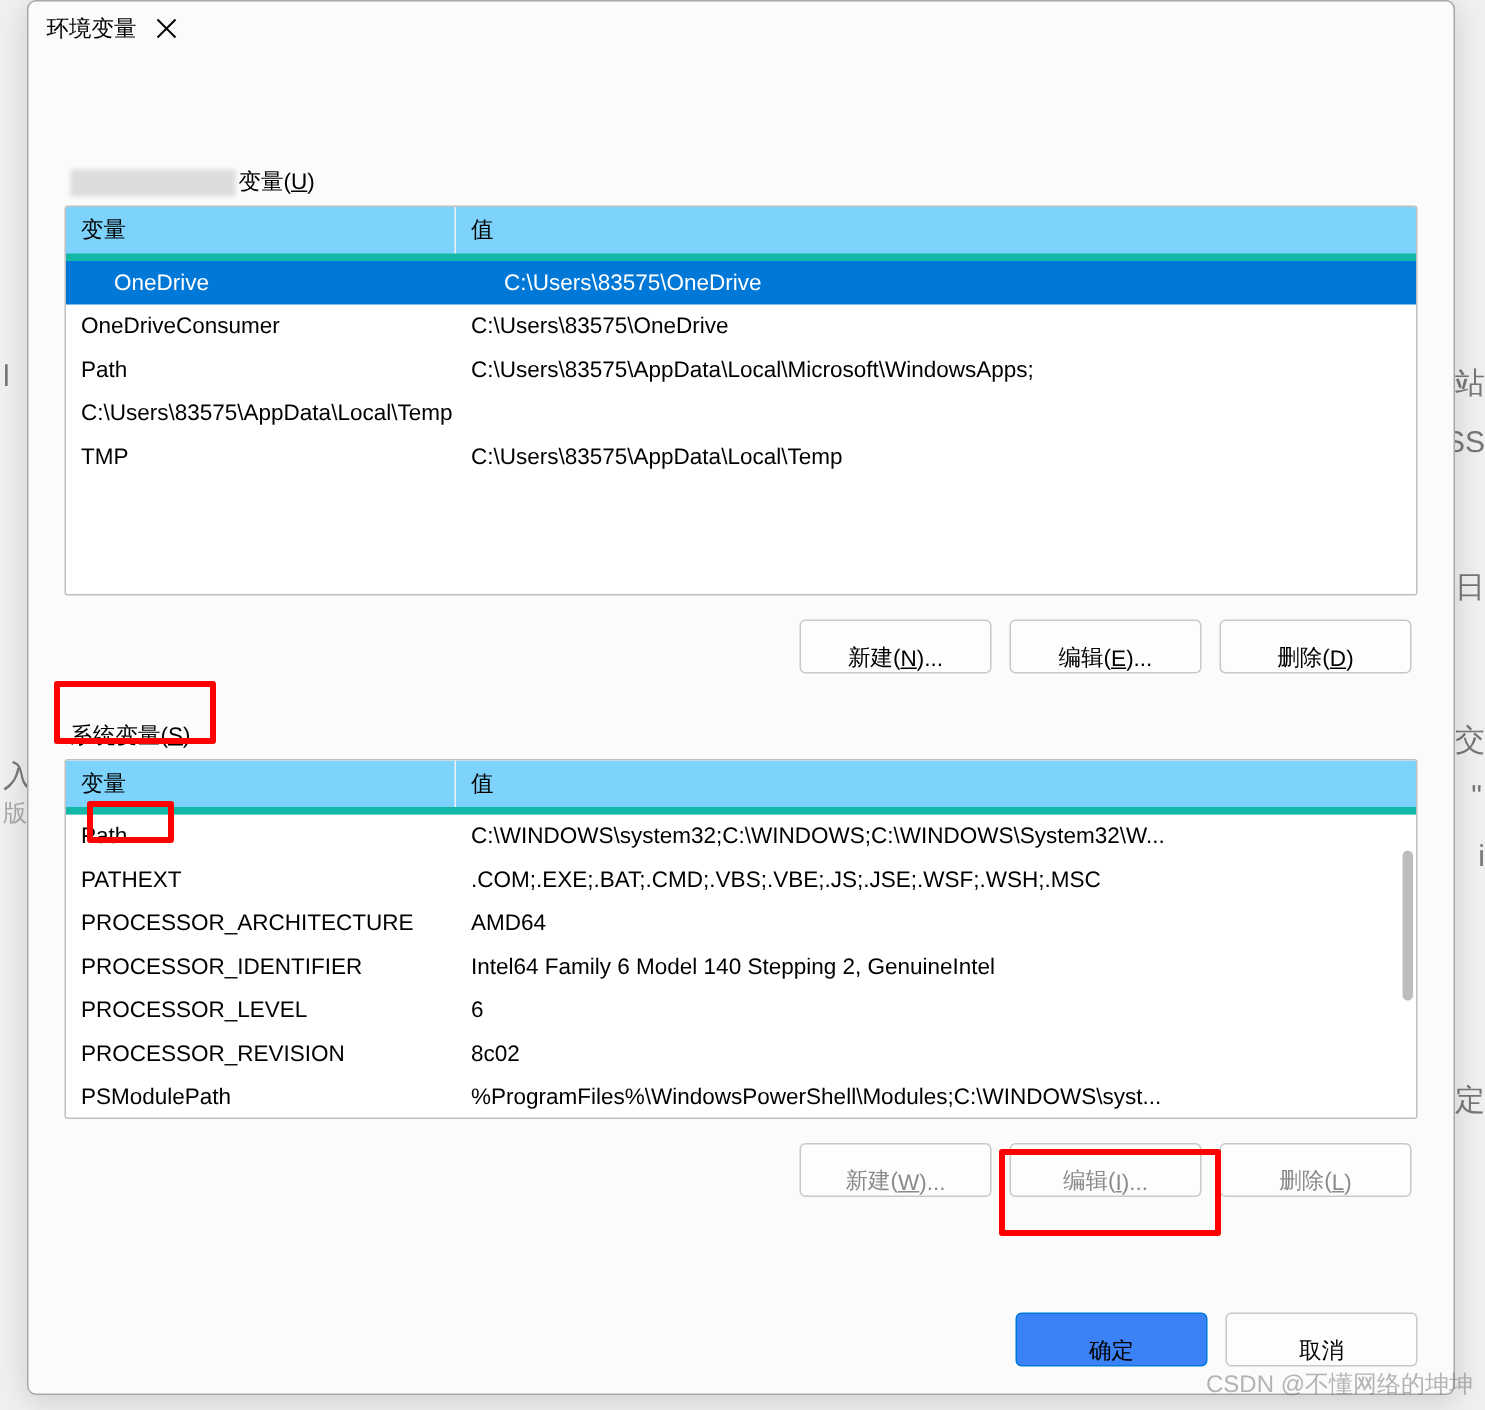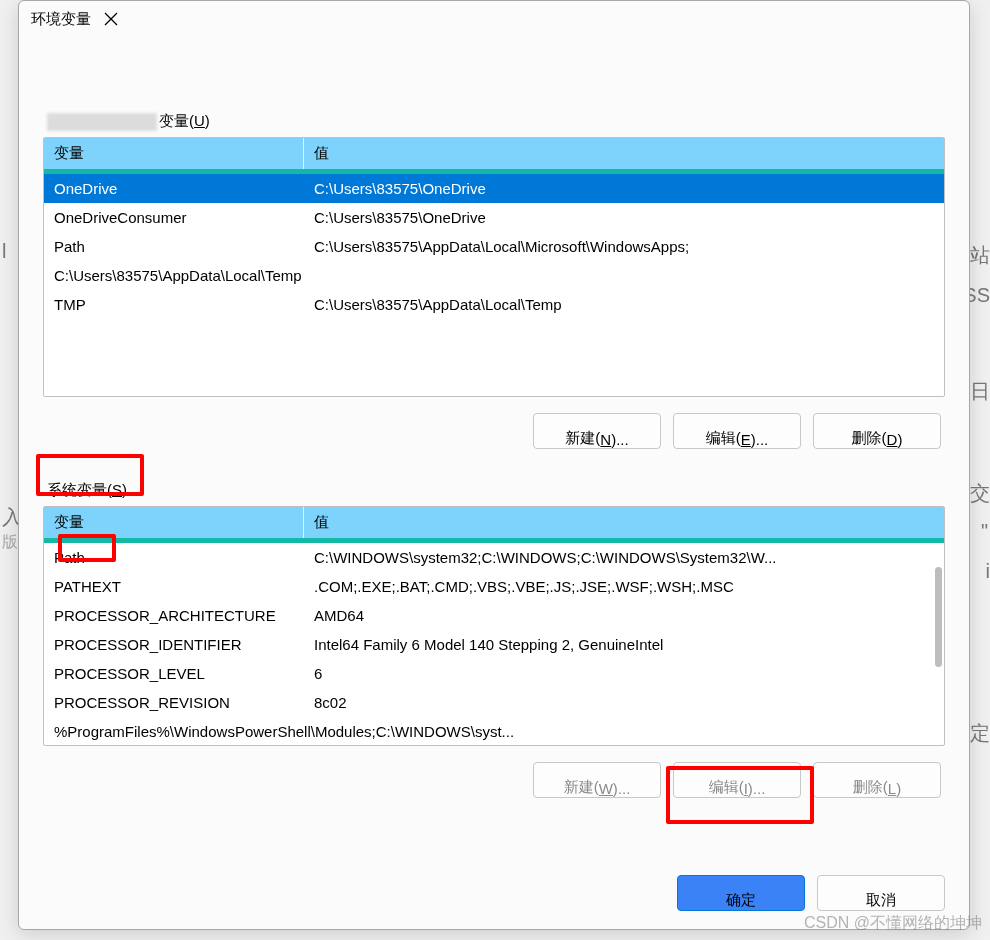--- a/index.html
+++ b/index.html
@@ -89,20 +89,21 @@
     font-size: 15px;
     white-space: nowrap;
     overflow: hidden;
     text-overflow: ellipsis;
   }
   .row .cell.var-col { width: 260px; flex-shrink: 0; }
   .row .cell.val-col { flex: 1; }
   .row.selected {
     background: #0078d7;
     color: #fff;
+    padding-left: 22px;
   }
   .btn-row {
     display: flex;
     justify-content: flex-end;
     gap: 12px;
     margin: 16px 4px 0 0;
   }
   .btn {
     min-width: 128px;
     height: 36px;
@@ -275,20 +276,21 @@
           </div>
           <div class="row">
             <div class="cell var-col">PROCESSOR_LEVEL</div>
             <div class="cell val-col">6</div>
           </div>
           <div class="row">
             <div class="cell var-col">PROCESSOR_REVISION</div>
             <div class="cell val-col">8c02</div>
           </div>
           <div class="row">
+            <div class="cell var-col">PSModulePath</div>
             <div class="cell val-col">%ProgramFiles%\WindowsPowerShell\Modules;C:\WINDOWS\syst...</div>
           </div>
           <div class="row"></div>
         </div>
       <div class="scrollbar-thumb"></div>
     </div>
 
     <div class="btn-row">
       <button class="btn disabled-look">
           <span>新建(</span>

